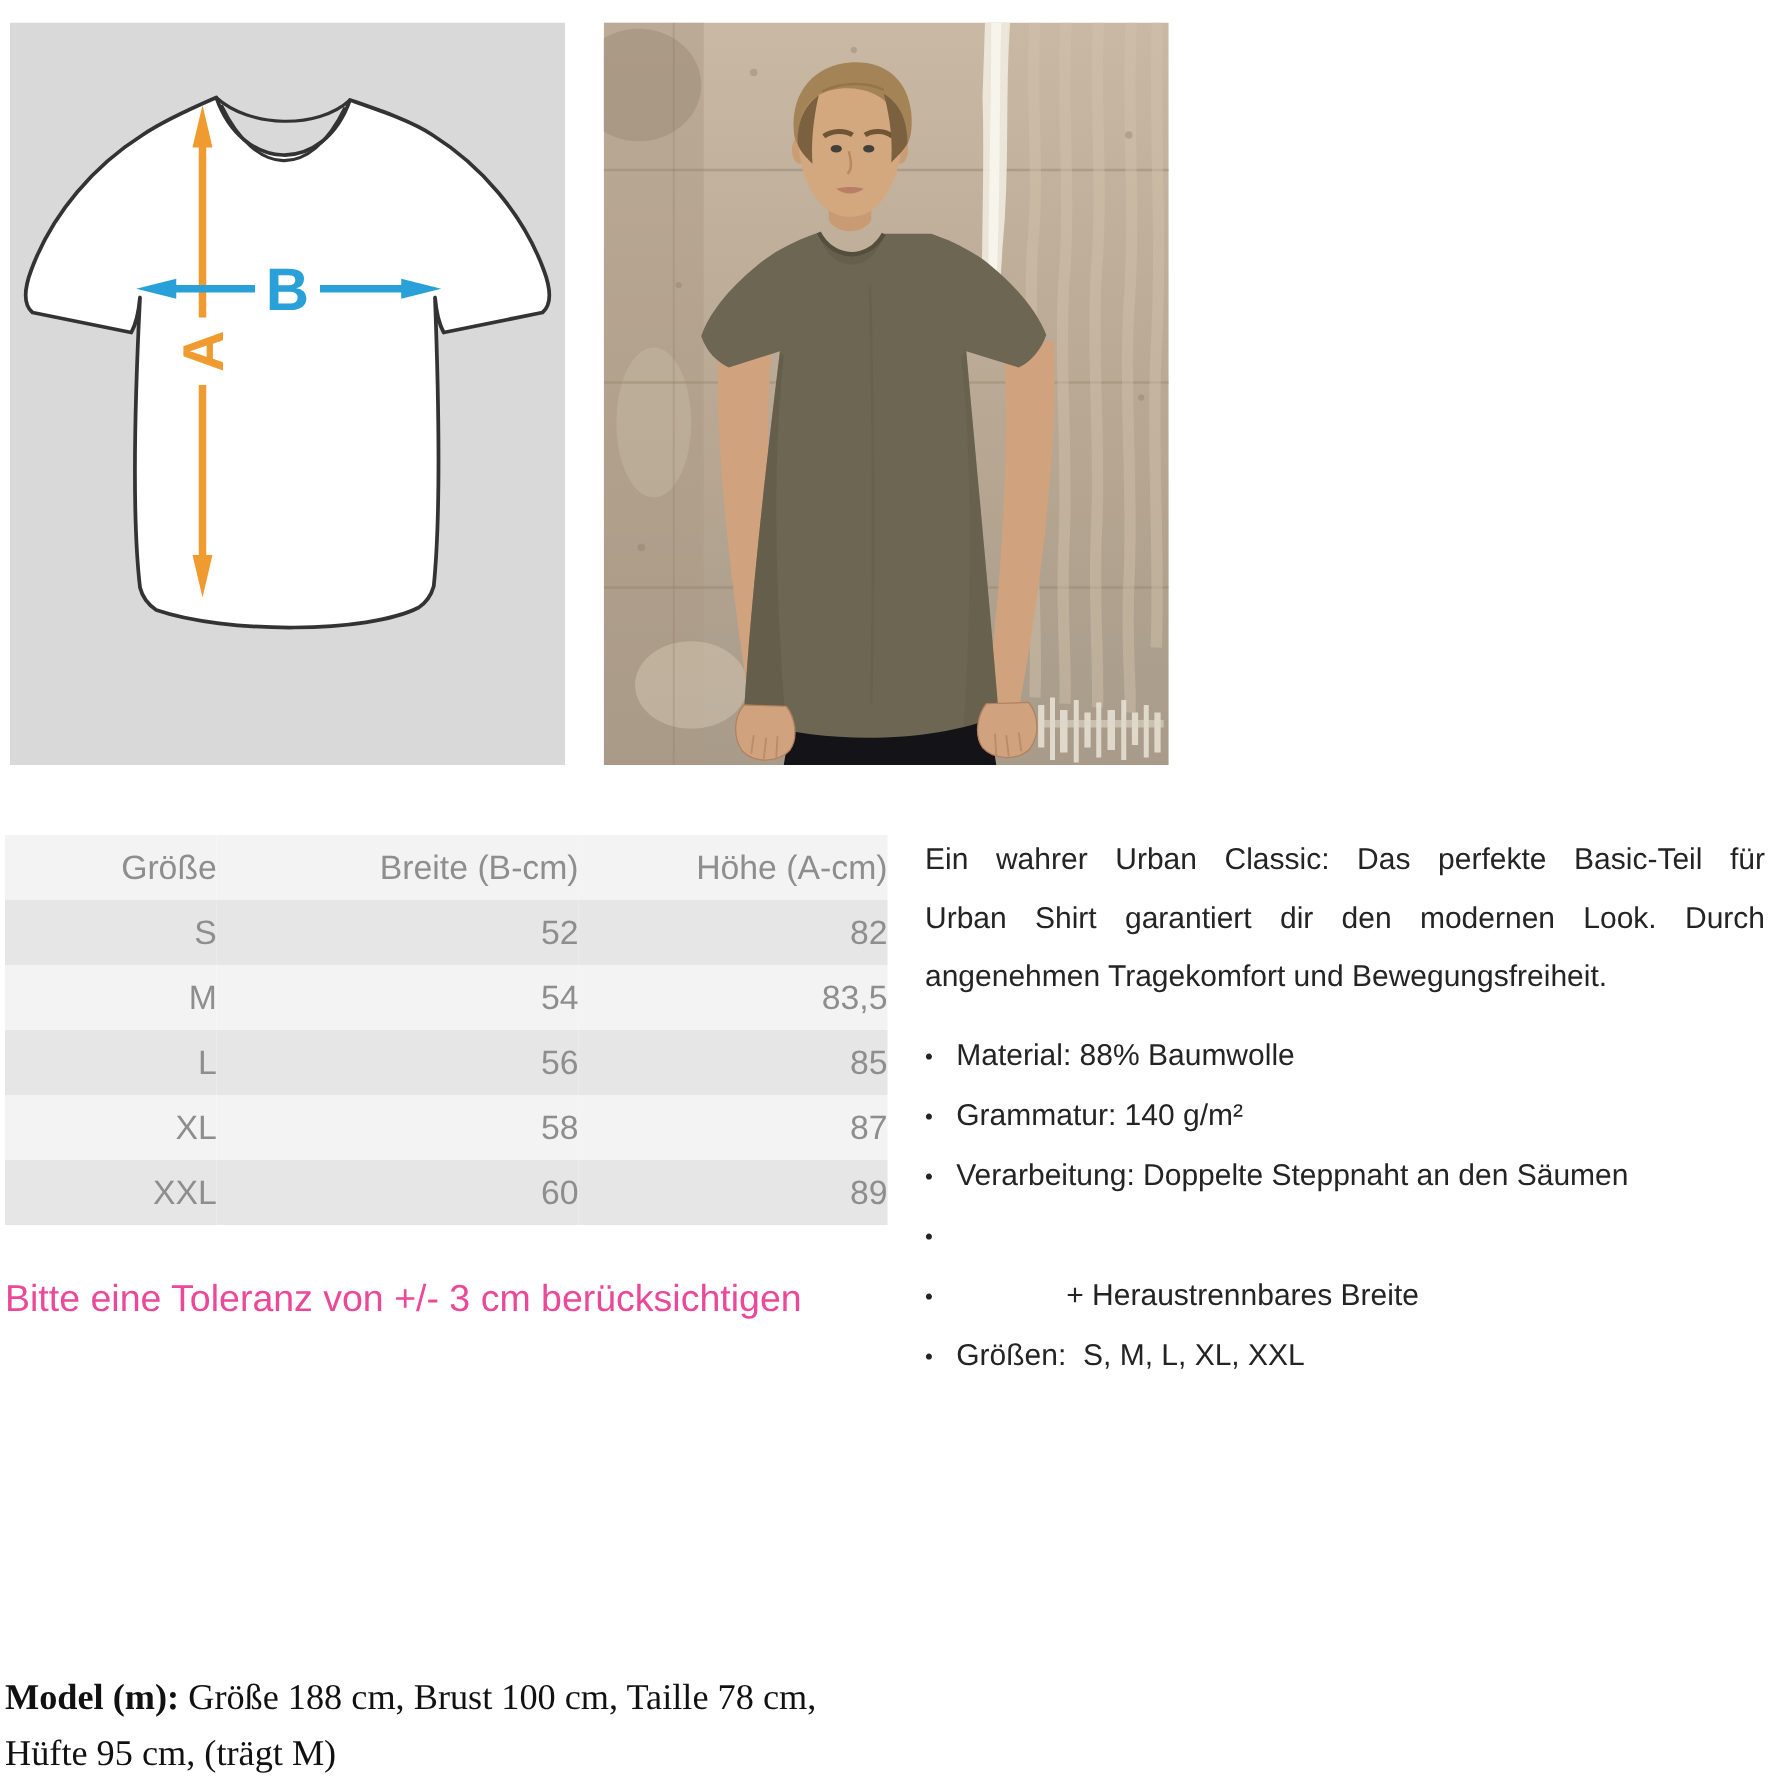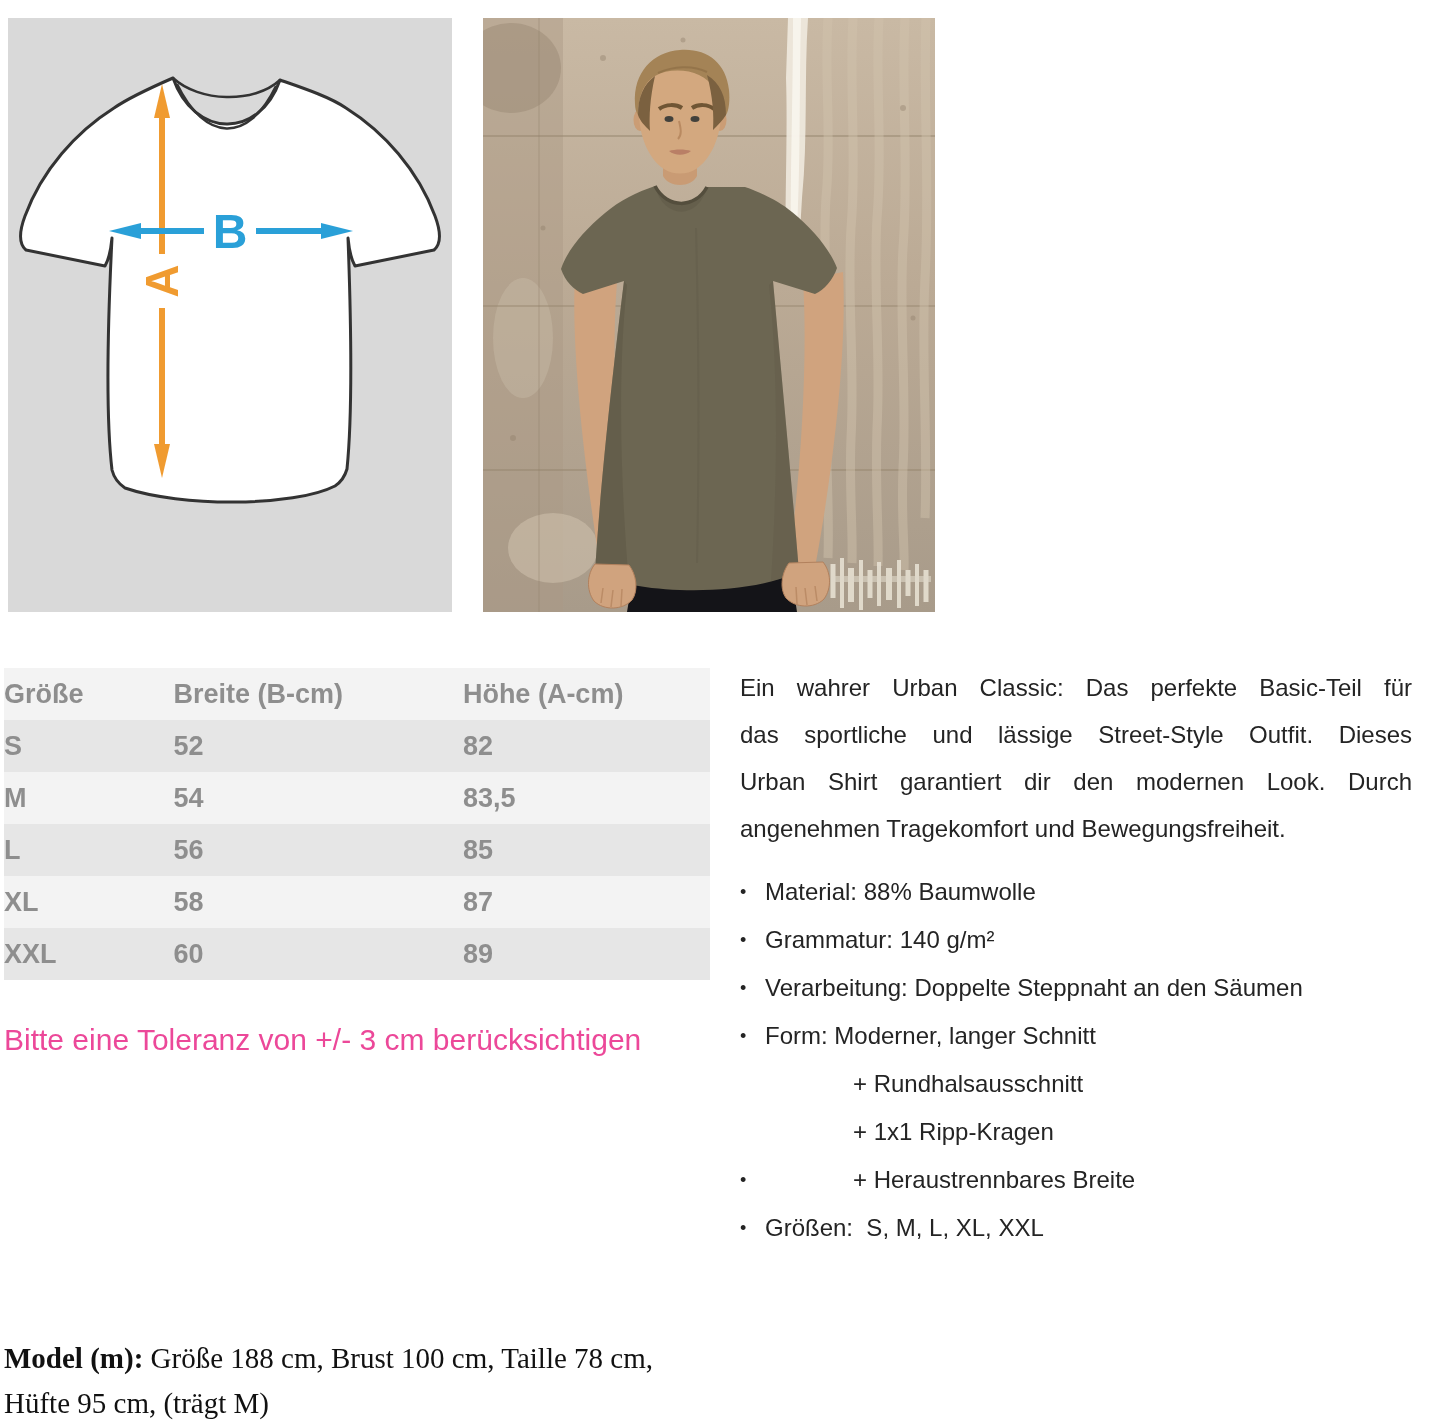--- a/index.html
+++ b/index.html
@@ -8,21 +8,21 @@
   .abs{position:absolute;}
 
   
   .diagram-panel{left:8px;top:18px;width:444px;height:594px;}
   .photo-panel{left:483px;top:18px;width:452px;height:594px;}
   svg text{font-family:"Liberation Sans",sans-serif;}
 
   
   .size-table{left:4px;top:668px;width:706px;border-collapse:collapse;table-layout:fixed;
               font-size:27px;color:#8e8e8e;}
-  .size-table th,.size-table td{font-weight:bold;text-align:left;height:52px;padding:0;}
+  .size-table th,.size-table td{font-weight:normal;text-align:right;height:52px;padding:0;}
   .size-table .c1{width:24%;}.size-table .c2{width:41%;}.size-table .c3{width:35%;}
   .size-table tr.hdr{background:#f3f3f3;}
   .size-table tr.dark{background:#e6e6e6;}
   .size-table tr.light{background:#f3f3f3;}
 
   .tolerance{left:4px;top:1022px;width:706px;font-size:30px;line-height:36px;
              color:#ec4899;white-space:nowrap;}
 
   
   .description{left:740px;top:664px;width:672px;color:#242424;font-size:24px;}
@@ -200,21 +200,20 @@
       <td>60</td>
       <td>89</td>
     </tr>
   </tbody>
     </table>
 
   <div class="abs tolerance">Bitte eine Toleranz von +/- 3 cm berücksichtigen</div>
 
   <div class="abs description">
     <div class="desc-line just">Ein wahrer Urban Classic: Das perfekte Basic-Teil für</div>
-    <div class="desc-line just">das sportliche und lässige Street-Style Outfit. Dieses</div>
     <div class="desc-line just">Urban Shirt garantiert dir den modernen Look. Durch</div>
     <div class="desc-line">angenehmen Tragekomfort und Bewegungsfreiheit.</div>
 
     <div class="bullets">
       <div class="bullet">
         <span class="dot">•</span>
         <div>
             <div class="btext">Material: 88% Baumwolle</div>
           </div>
       </div>
@@ -225,25 +224,20 @@
           </div>
       </div>
       <div class="bullet">
         <span class="dot">•</span>
         <div>
             <div class="btext">Verarbeitung: Doppelte Steppnaht an den Säumen</div>
           </div>
       </div>
       <div class="bullet">
         <span class="dot">•</span>
-        <div>
-          <div class="btext">Form: Moderner, langer Schnitt</div>
-          <div class="sub">+ Rundhalsausschnitt</div>
-          <div class="sub">+ 1x1 Ripp-Kragen</div>
-        </div>
       </div>
       <div class="bullet">
         <span class="dot">•</span>
         <div>
           <div class="sub">+ Heraustrennbares Breite</div>
         </div>
       </div>
       <div class="bullet">
         <span class="dot">•</span>
         <div>

